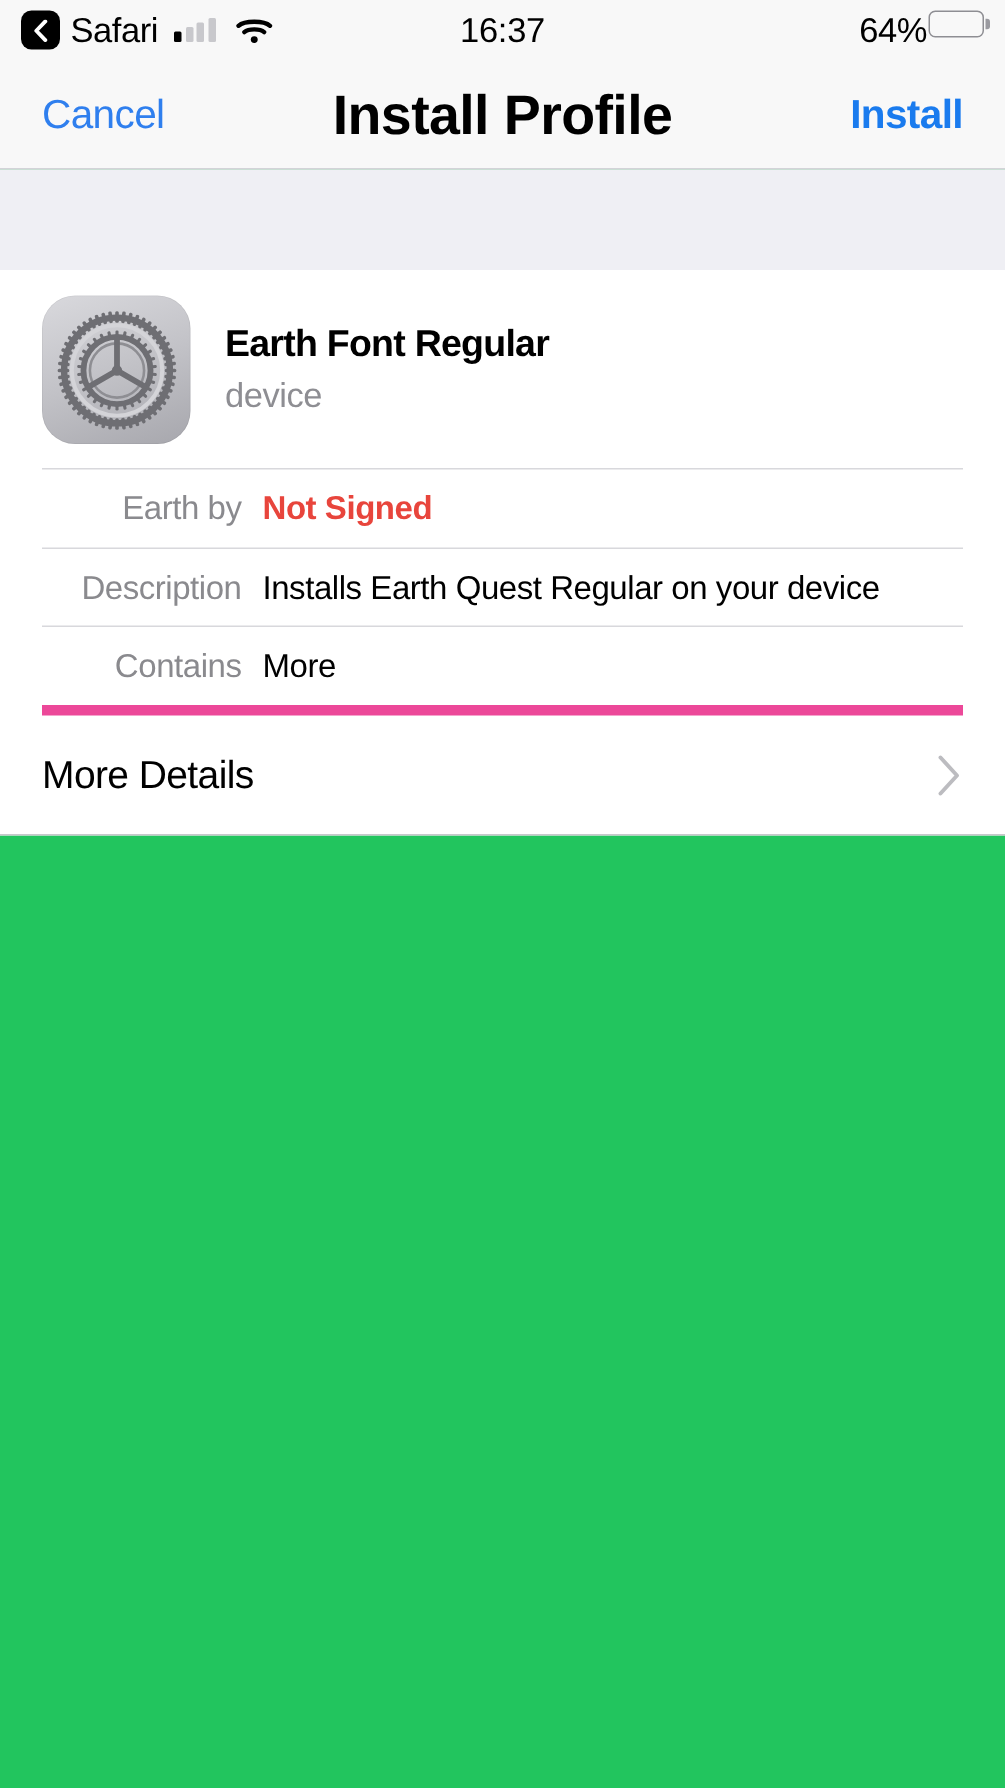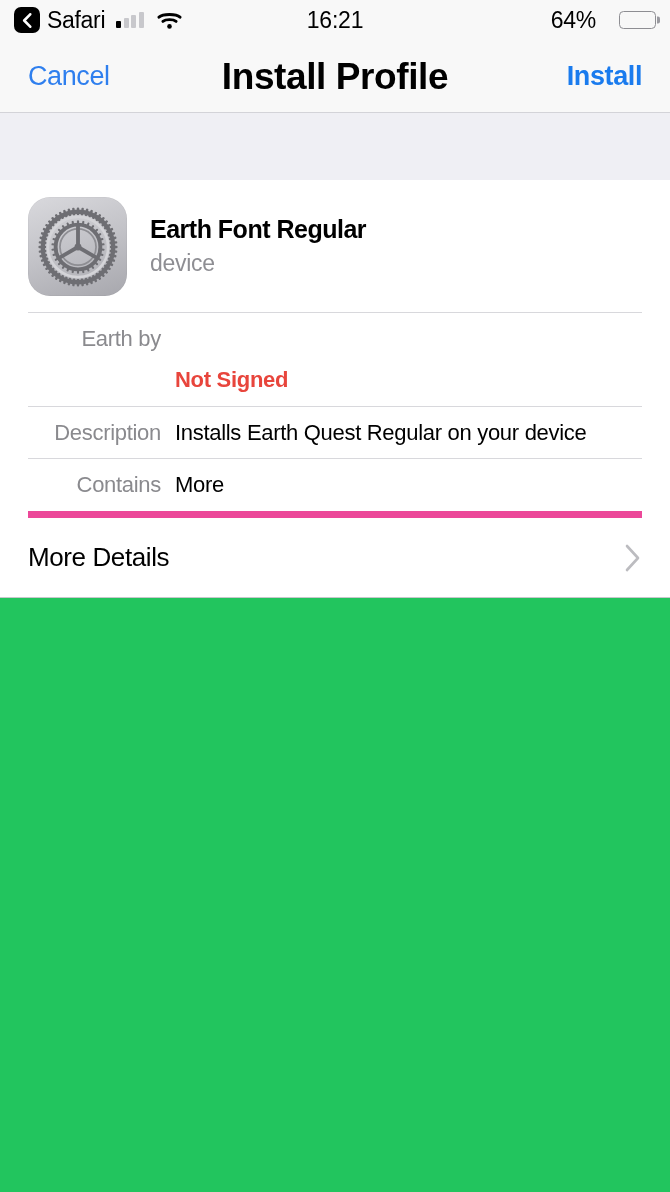--- a/index.html
+++ b/index.html
@@ -32,21 +32,21 @@
   .sig i:nth-child(3){ height:13px; }
   .sig i:nth-child(4){ height:16px; }
   .wifi { margin-left:6px; display:flex; align-items:center; }
 
   .sb-time {
     position:absolute; left:0; right:0; top:0; height:40px;
     display:flex; align-items:center; justify-content:center;
     font-size:23px; color:#000; letter-spacing:-0.2px; pointer-events:none;
   }
   .sb-right {
-    margin-left:auto; display:flex; align-items:center; gap:23px;
+    margin-left:auto; display:flex; align-items:flex-start; gap:1px;
   }
   .batt-pct { font-size:23px; color:#000; letter-spacing:-0.3px; }
   .batt {
     position:relative; width:37px; height:18px;
     border:1.6px solid #8E8E93; border-radius:4.5px; padding:2px;
   }
   .batt-fill { height:100%; background:#000; border-radius:2px; }
   .batt-cap {
     position:absolute; right:-5px; top:50%; transform:translateY(-50%);
     width:3px; height:7px; background:#9a9aa0; border-radius:0 2px 2px 0;
@@ -100,21 +100,21 @@
   }
   .detail-row:first-child { border-top:1px solid #D8D8DC; }
   .detail-label {
     width:133px; flex:none; text-align:right;
     font-size:22px; color:#8A8A8E; letter-spacing:-0.3px; line-height:1.35;
   }
   .detail-value {
     margin-left:14px; font-size:22px; color:#000;
     letter-spacing:-0.3px; line-height:1.35;
   }
-  .detail-value.danger { color:#E8453C; font-weight:bold;margin-top:41px; }
+  .detail-value.danger { color:#E8453C; font-weight:bold; }
   .more-inner { margin:0 28px; border-top:7px solid #ec4899; }
   .more-row2 {
     display:flex; align-items:center; height:79px;
     padding:0 0 0 0;
   }
   .more-label { font-size:26px; color:#000; letter-spacing:-0.4px; }
   .chev { margin-left:auto; margin-right:0; display:flex; align-items:center; }
 </style>
 </head>
 <body>
@@ -137,21 +137,21 @@
       </span>
       <span class="wifi">
         <svg width="25" height="19" viewBox="0 0 25 19">
           <path d="M2 6.2 C6 2.6 19 2.6 23 6.2" fill="none" stroke="#000" stroke-width="2.9" stroke-linecap="round"></path>
           <path d="M5.9 10.4 C8.7 8 16.3 8 19.1 10.4" fill="none" stroke="#000" stroke-width="2.9" stroke-linecap="round"></path>
           <circle cx="12.5" cy="15.4" r="2.3" fill="#000"></circle>
         </svg>
       </span>
     </div>
 
-    <div class="sb-time">16:21</div>
+    <div class="sb-time">16:37</div>
 
     <div class="sb-right">
       <span class="batt-pct">64%</span>
       <span class="batt">
         <span class="batt-fill" style="width:64%"></span>
         <span class="batt-cap"></span>
       </span>
     </div>
   </div>
 

